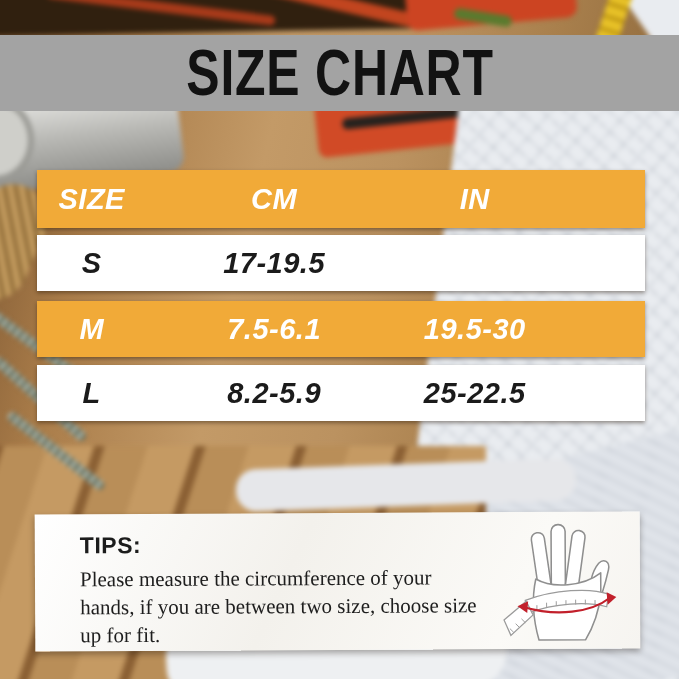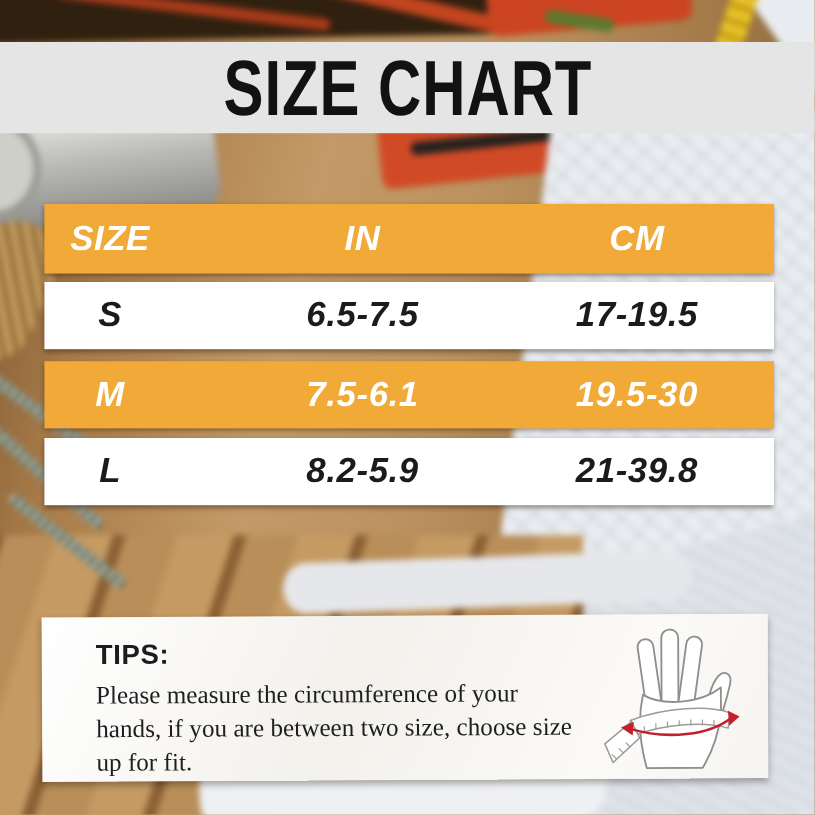--- a/index.html
+++ b/index.html
@@ -52,32 +52,31 @@
   .screw1,.screw2,.screw3 { width:120px; height:10px; border-radius:5px;
     background:repeating-linear-gradient(90deg,#aab4a8 0 4px,#66705f 4px 8px); }
   .screw1 { left:-14px; top:352px; transform:rotate(36deg); }
   .screw2 { left:-6px; top:408px; transform:rotate(42deg); }
   .screw3 { left:10px; top:460px; transform:rotate(38deg); }
   .cloth-bottom { left:180px; top:628px; width:340px; height:80px; background:#eef0f2; border-radius:34px; transform:rotate(-3deg); }
   .cloth-mid { left:250px; top:478px; width:340px; height:42px; background:#e6e7ea; border-radius:20px; transform:rotate(-2deg); }
 
   
   .banner {
-    position:absolute; left:0; top:35px; width:679px; height:76px; background:#e5e5e5;
+    position:absolute; left:0; top:35px; width:679px; height:76px; background:#a3a3a3;
     display:flex; align-items:center; justify-content:center; z-index:2;
   }
   .title {
     font-size:64px; font-weight:bold; color:#121212; letter-spacing:1px;
     transform:scaleX(0.78) scaleY(1.02); white-space:nowrap;
   }
   .size-table { position:absolute; left:37px; top:170px; width:608px; z-index:2; }
   .trow {
     display:grid; grid-template-columns:18% 42% 24% 16%; align-items:center;
     box-shadow:0 2px 4px rgba(40,25,10,0.45);
-    gap:28px;
   }
   .trow span { text-align:center; font-style:italic; font-weight:bold; letter-spacing:0.5px; }
   .thead { height:58px; margin-bottom:7px; background:var(--accent); color:#ffffff; }
   .thead span { font-size:27px; }
   .r-white { height:56px; background:#ffffff; color:#1b1b1b; }
   .r-yellow { height:56px; background:var(--accent); color:#ffffff; }
   .trow span { font-size:29px; } .gap10 { margin-bottom:10px; }
   .gap8 { margin-bottom:8px; } .gap12 { margin-bottom:12px; }
 
   .tips {
@@ -125,37 +124,36 @@
     </div>
   </div>
 
   <div class="banner">
     <div class="title">SIZE CHART</div>
   </div>
 
   <div class="size-table">
     <div class="trow thead">
       <span>SIZE</span>
+      <span>CM</span>
       <span>IN</span>
-      <span>CM</span>
     </div>
     <div class="trow r-white gap10">
       <span>S</span>
-      <span>6.5-7.5</span>
       <span>17-19.5</span>
     </div>
     <div class="trow r-yellow gap8">
       <span>M</span>
       <span>7.5-6.1</span>
       <span>19.5-30</span>
     </div>
     <div class="trow r-white gap12">
       <span>L</span>
       <span>8.2-5.9</span>
-      <span>21-39.8</span>
+      <span>25-22.5</span>
     </div>
   </div>
 
   <div class="tips">
     <div class="tips-label">TIPS:</div>
     <div class="tips-text">Please measure the circumference of your hands, if you are between two size, choose size up for fit.</div>
     <div class="hand-wrap">
       <svg viewBox="0 0 130 132" width="126" height="130">
         <g fill="#ffffff" stroke="#8f8f8f" stroke-width="1.6" stroke-linejoin="round">
           <rect x="38" y="16" width="13.5" height="62" rx="6.5" transform="rotate(-8 45 47)"></rect>

